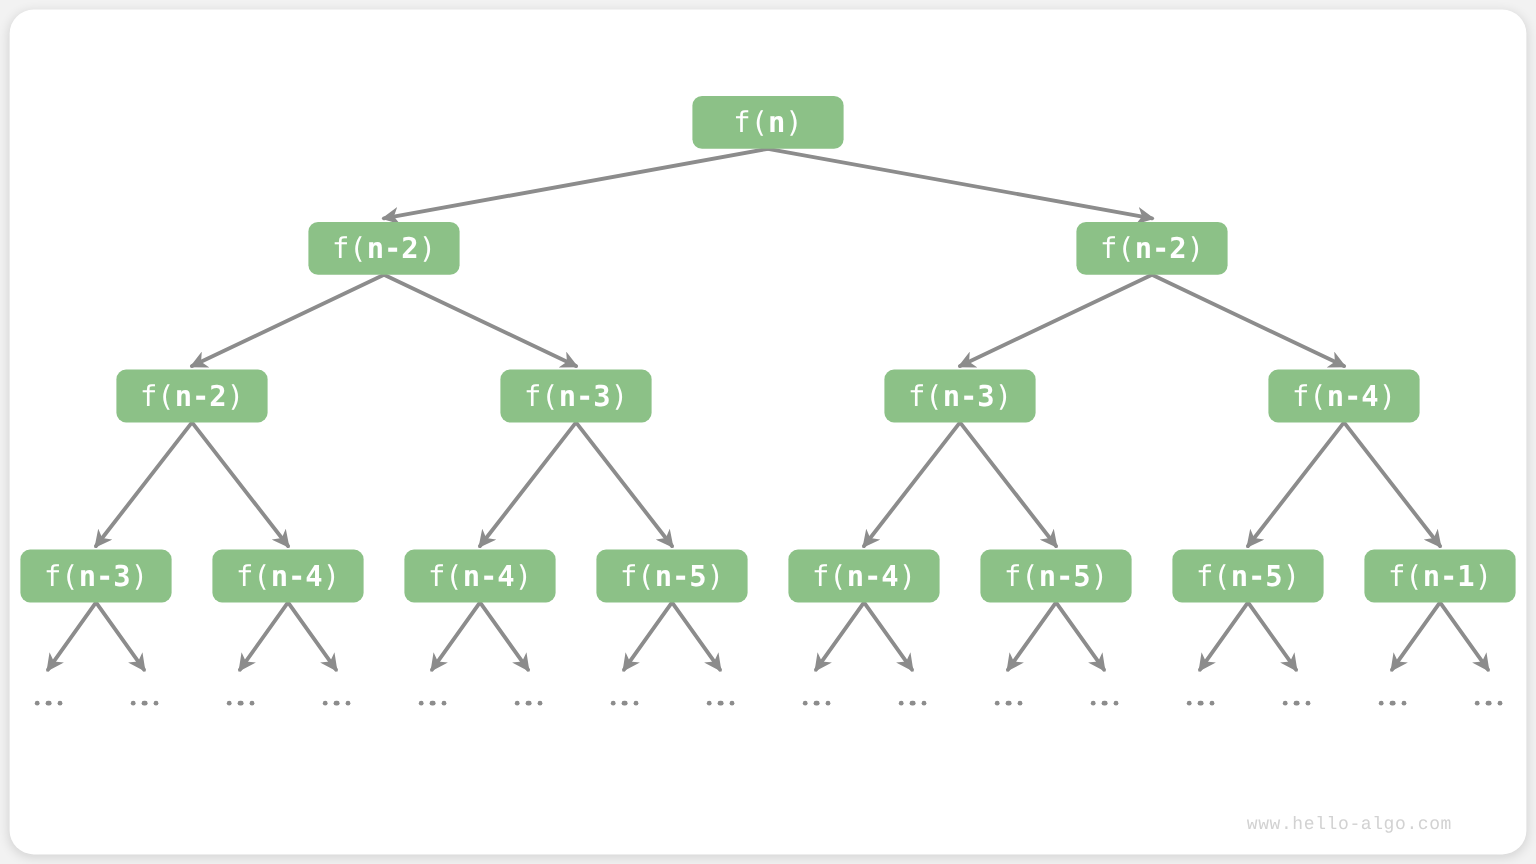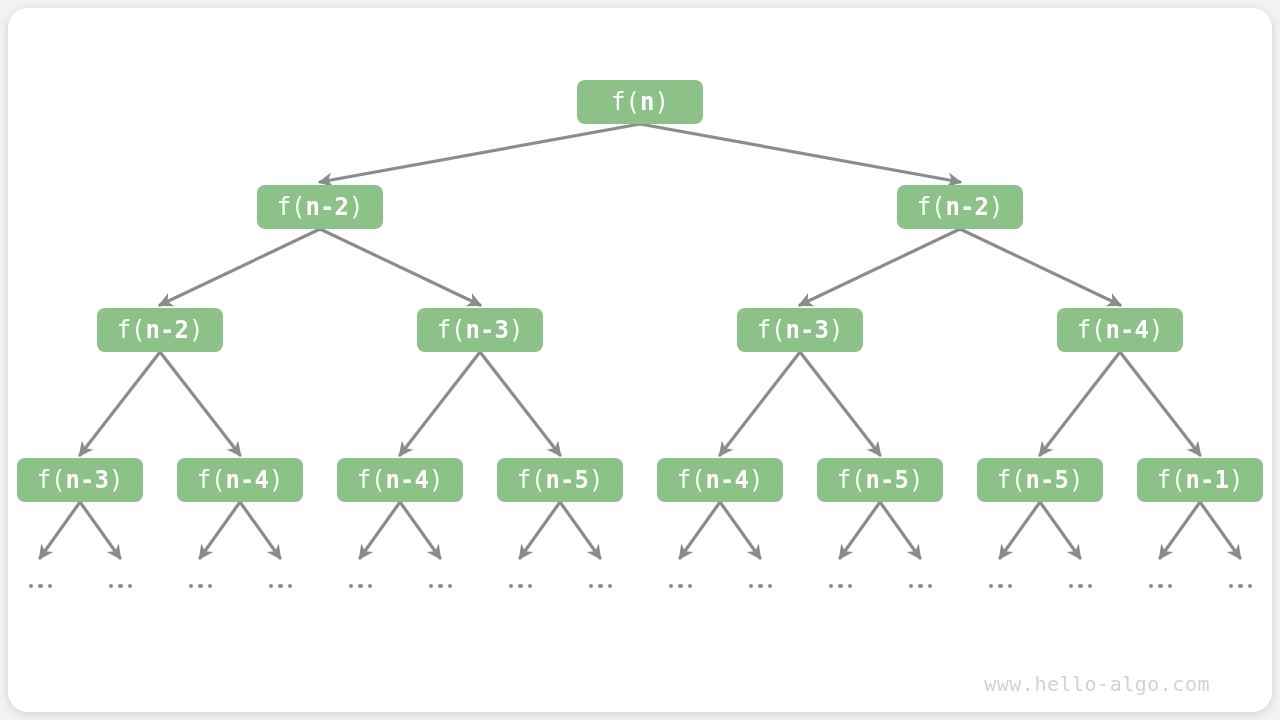--- a/index.html
+++ b/index.html
@@ -52,23 +52,24 @@
   }
   .dots .dot {
     width: 4.6px; height: 4.6px;
     border-radius: 50%;
     background: var(--arrow-gray, #8c8c8c);
   }
   .watermark {
     position: absolute;
     right: 70px;
     bottom: 24px;
-    font-size: 20px;
+    font-size: 15px;
     letter-spacing: 0.5px;
     color: var(--watermark-gray, #d2d2d2);
+    font-family: Liberation Mono, monospace;
   }
 </style>
 </head>
 <body>
 
 <div class="card"></div>
 
 <div class="stage">
   <svg class="edges" id="edges" viewBox="0 0 1280 720">
     <defs>

